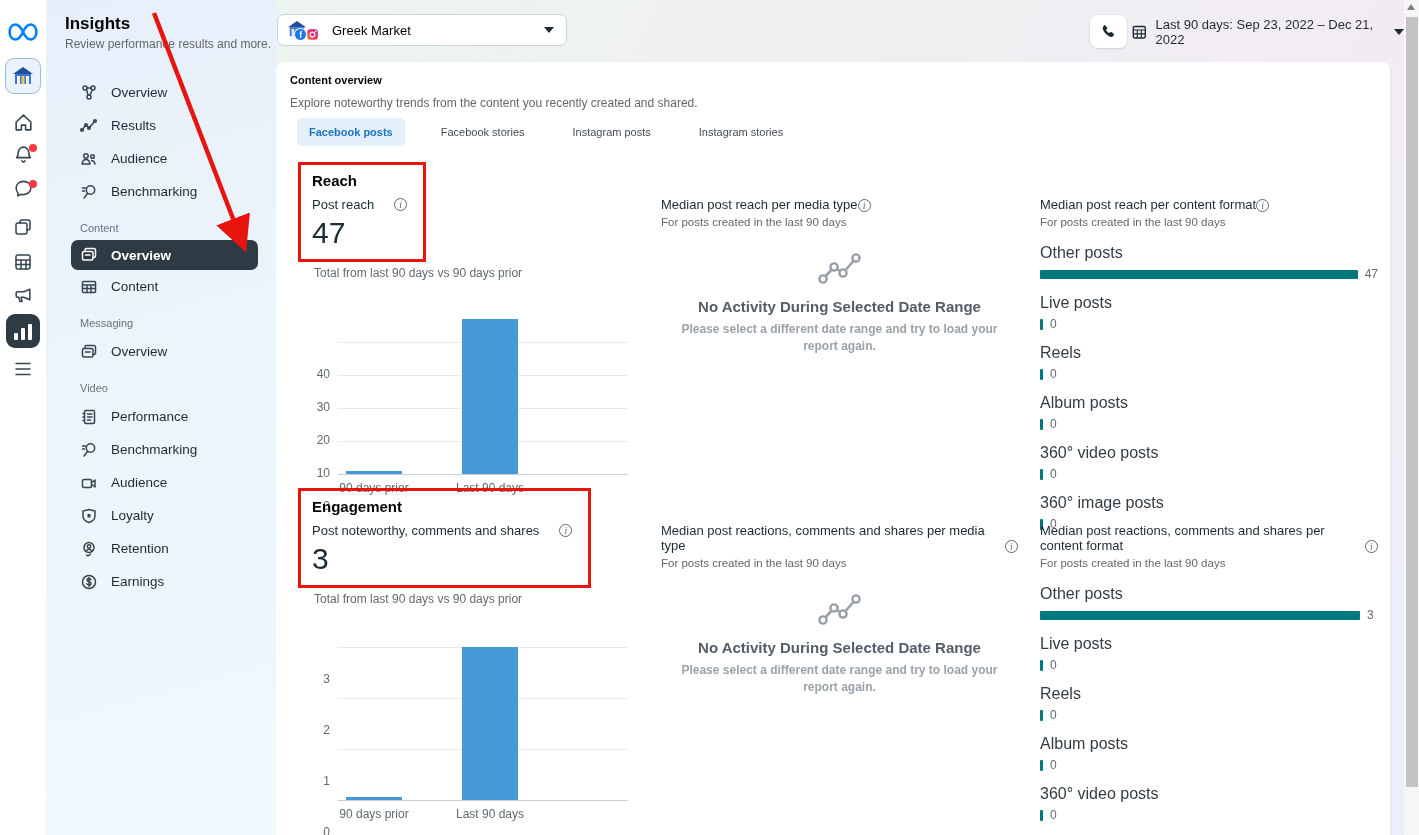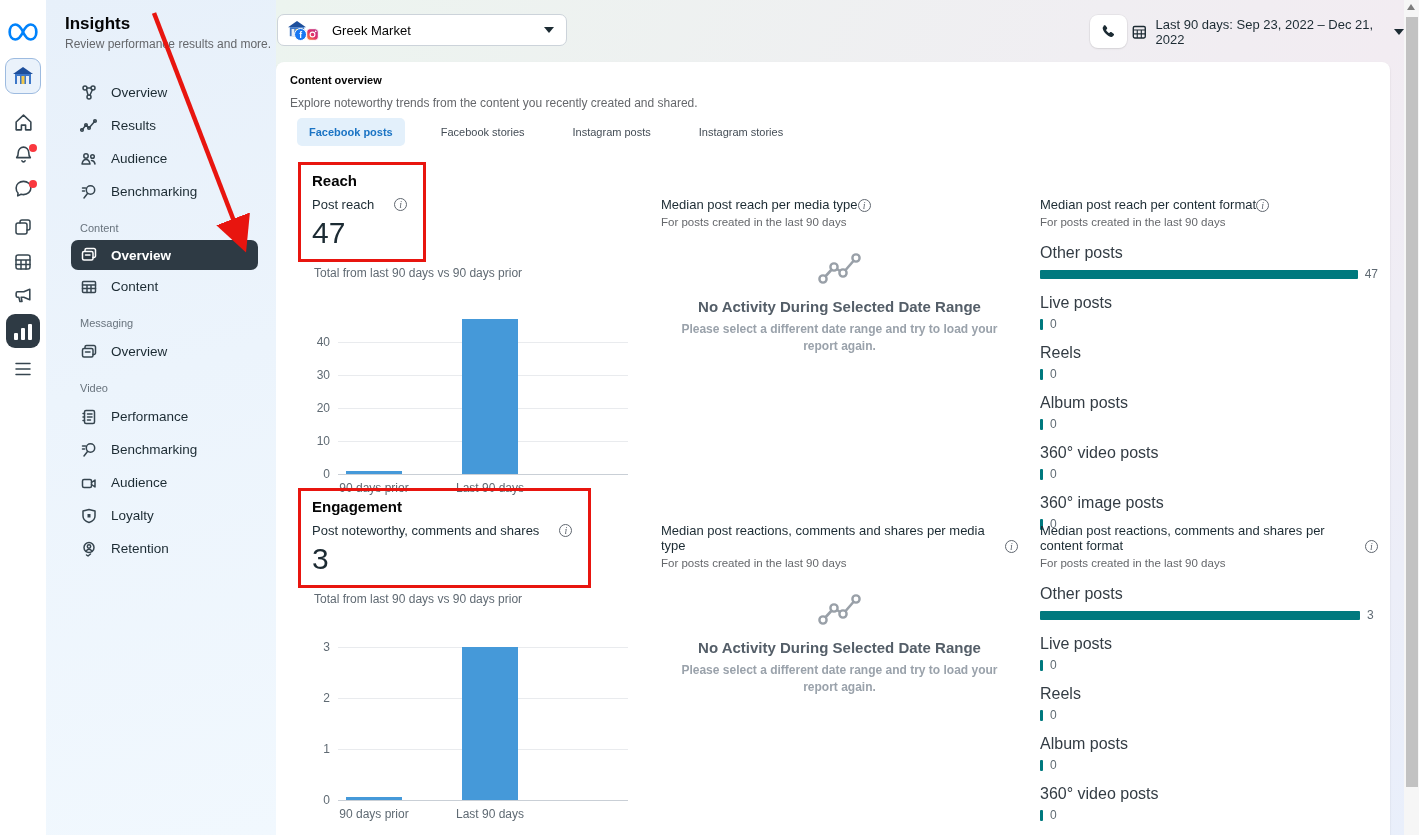--- a/index.html
+++ b/index.html
@@ -62,21 +62,21 @@
 
   .metric-box { display:inline-block; border:3px solid #e8150f; padding:7px 16px 9px 11px; min-width:112px; }
   .metric-head { font-size:15px; font-weight:bold; color:#050505; }
   .metric-label { font-size:13px; color:#1c2b33; margin-top:8px; display:flex; align-items:center; gap:20px; }
   .metric-value { font-size:30px; color:#1c2b33; margin-top:4px; }
   .metric-note { font-size:12px; color:#606a73; margin:4px 0 0 16px; }
 
   .bar-chart { position:relative; margin:22px 0 0 40px; width:300px; height:192px; }
   .grid-line { position:absolute; left:0; width:290px; height:1px; background:#e9ebee; }
   .grid-line.base { background:#c9cfd6; }
-  .ytick { position:absolute; left:-34px; width:26px; text-align:right; font-size:12px; color:#5f6a73; }
+  .ytick { position:absolute; left:-34px; width:26px; text-align:right; font-size:12px; color:#5f6a73;margin-top:32px; }
   .bar { position:absolute; width:56px; background:#4599d9; }
   .xlabel { position:absolute; width:110px; text-align:center; font-size:12px; color:#5f6a73; }
 
   .panel-title { font-size:13px; color:#1c2b33; display:flex; align-items:flex-end; }
   .panel-sub { font-size:11.5px; color:#65676b; margin-top:4px; }
   .empty { text-align:center; margin-top:22px;font-weight:bold; }
   .empty-title { font-size:15px; color:#545e68; margin-top:8px; }
   .empty-sub { font-size:12px; color:#9aa2ab; margin:6px auto 0; width:330px; line-height:1.4; }
 
   .fmt-list { margin-top:16px; }
@@ -262,20 +262,27 @@
         </svg>
       <span>Loyalty</span>
     </div>
     <div class="nav-item">
       <svg width="18" height="18" viewBox="0 0 18 18">
           <circle class="ic" cx="9" cy="7.5" r="5"></circle>
           <circle class="ic" cx="9" cy="6.5" r="1.7"></circle>
           <path class="ic" d="M6 11.5c.6-1.5 1.7-2.2 3-2.2s2.4.7 3 2.2M6.5 15l1.5 1 2.5-2"></path>
         </svg>
       <span>Retention</span>
+    </div>
+    <div class="nav-item">
+      <svg width="18" height="18" viewBox="0 0 18 18">
+          <circle class="ic" cx="9" cy="9" r="6.5"></circle>
+          <path class="ic" d="M11 6.8c-.4-.8-1.1-1.2-2-1.2-1.1 0-1.9.6-1.9 1.5 0 2.2 4 1.1 4 3.4 0 .9-.9 1.6-2.1 1.6-1 0-1.7-.4-2.1-1.3M9 4.5v9"></path>
+        </svg>
+      <span>Earnings</span>
     </div>
   </div>
 </div>
 
 <div class="main">
 
   <div class="asset-dd">
     <div class="asset-avatar">
       <svg width="22" height="18" viewBox="0 0 24 20" style="position:absolute;left:0;top:2px;">
         <polygon points="2,8 12,1 22,8" fill="#1d4f9c"></polygon>

